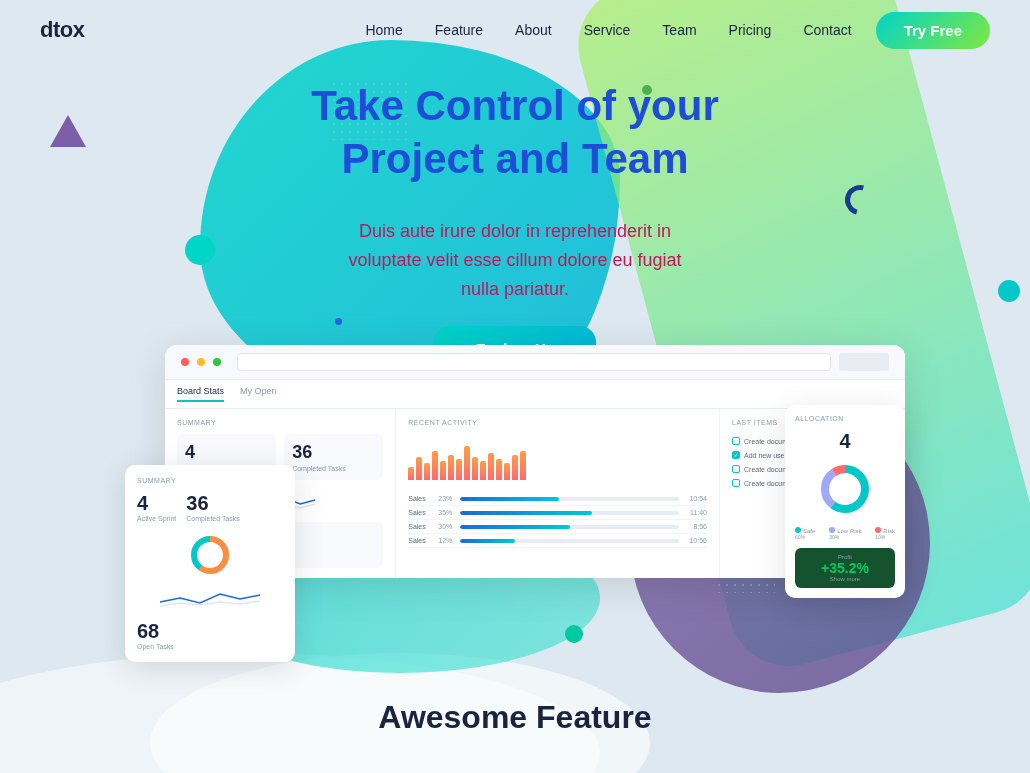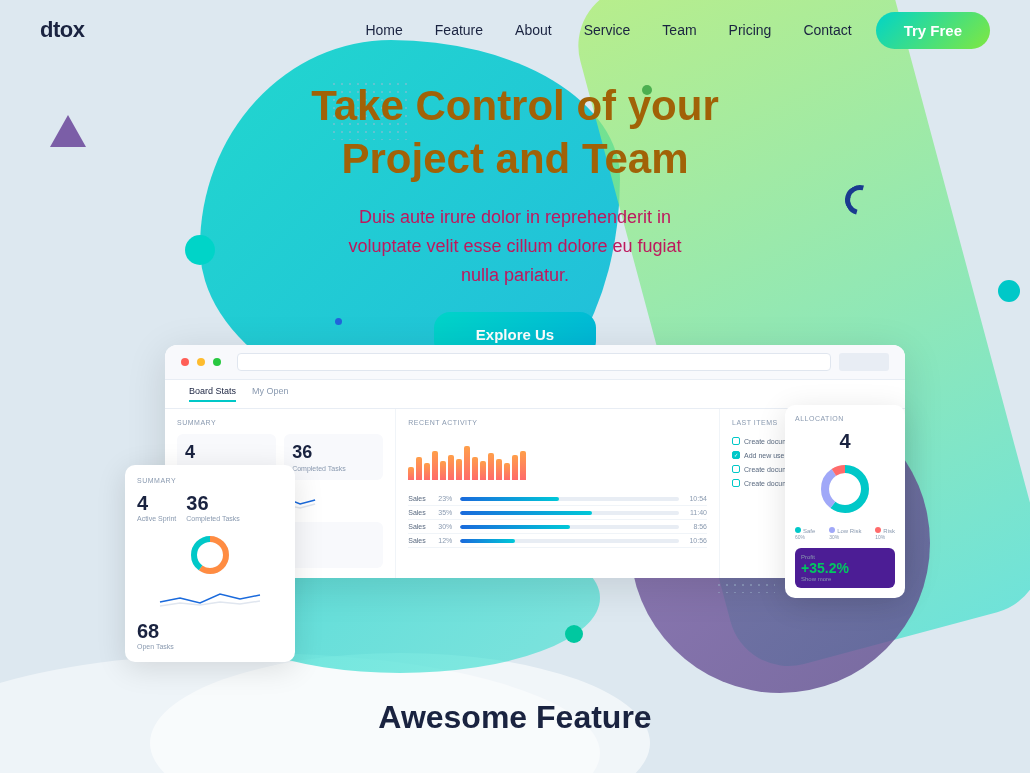--- a/index.html
+++ b/index.html
@@ -296,23 +296,23 @@
       top: 80px;
       left: 0;
       right: 0;
       text-align: center;
       z-index: 5;
     }
 
     .hero h1 {
       font-size: 42px;
       font-weight: 800;
-      color: #a16207;
+      color: #1d4ed8;
       line-height: 1.25;
-      margin-bottom: 18px;
+      margin-bottom: 32px;
     }
 
     .hero p {
       font-size: 18px;
       color: #be185d;
       line-height: 1.6;
       max-width: 360px;
       margin: 0 auto 23px;
     }
 
@@ -371,21 +371,21 @@
 
     .dash-action-btn {
       width: 50px;
       height: 18px;
       background: #e8edf4;
       border-radius: 3px;
       margin-left: auto;
     }
 
     .dash-tabs {
-      padding: 6px 24px;
+      padding: 6px 12px;
       display: flex;
       gap: 16px;
       border-bottom: 1px solid #e8edf4;
     }
 
     .dash-tab {
       font-size: 9px;
       color: #8a9ab0;
       padding-bottom: 4px;
       cursor: pointer;
@@ -551,24 +551,24 @@
 
     .alloc-dot {
       display: inline-block;
       width: 6px;
       height: 6px;
       border-radius: 50%;
       margin-right: 2px;
     }
 
     .profit-box {
-      background: #4c1d95;
+      background: #14532d;
       border-radius: 6px;
       padding: 6px;
-      text-align: left;
+      text-align: center;
     }
 
     .profit-label {
       font-size: 6px;
       color: #8a9ab0;
     }
 
     .profit-num {
       font-size: 14px;
       font-weight: 700;

